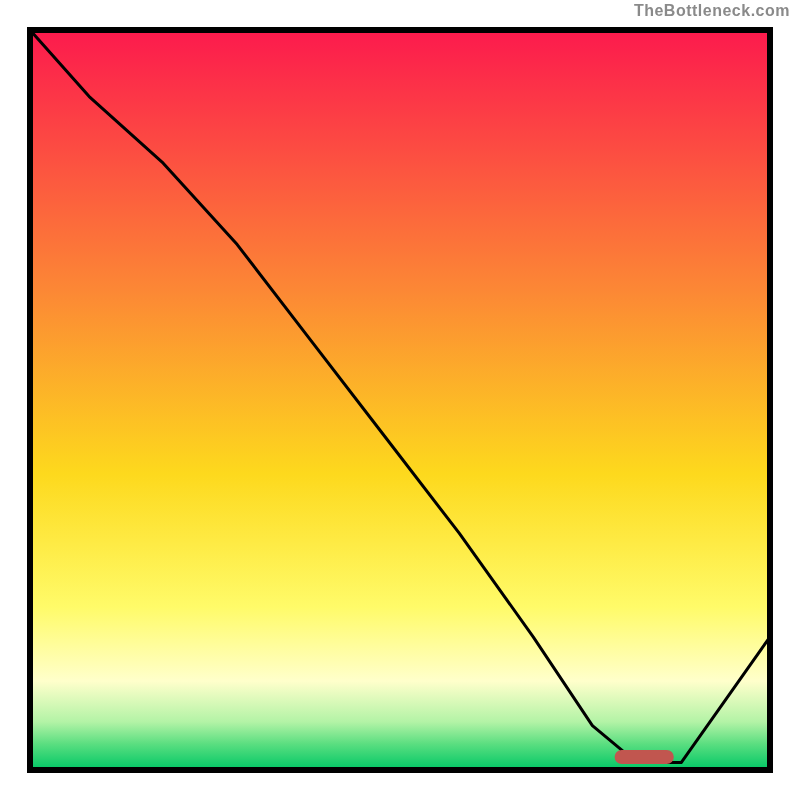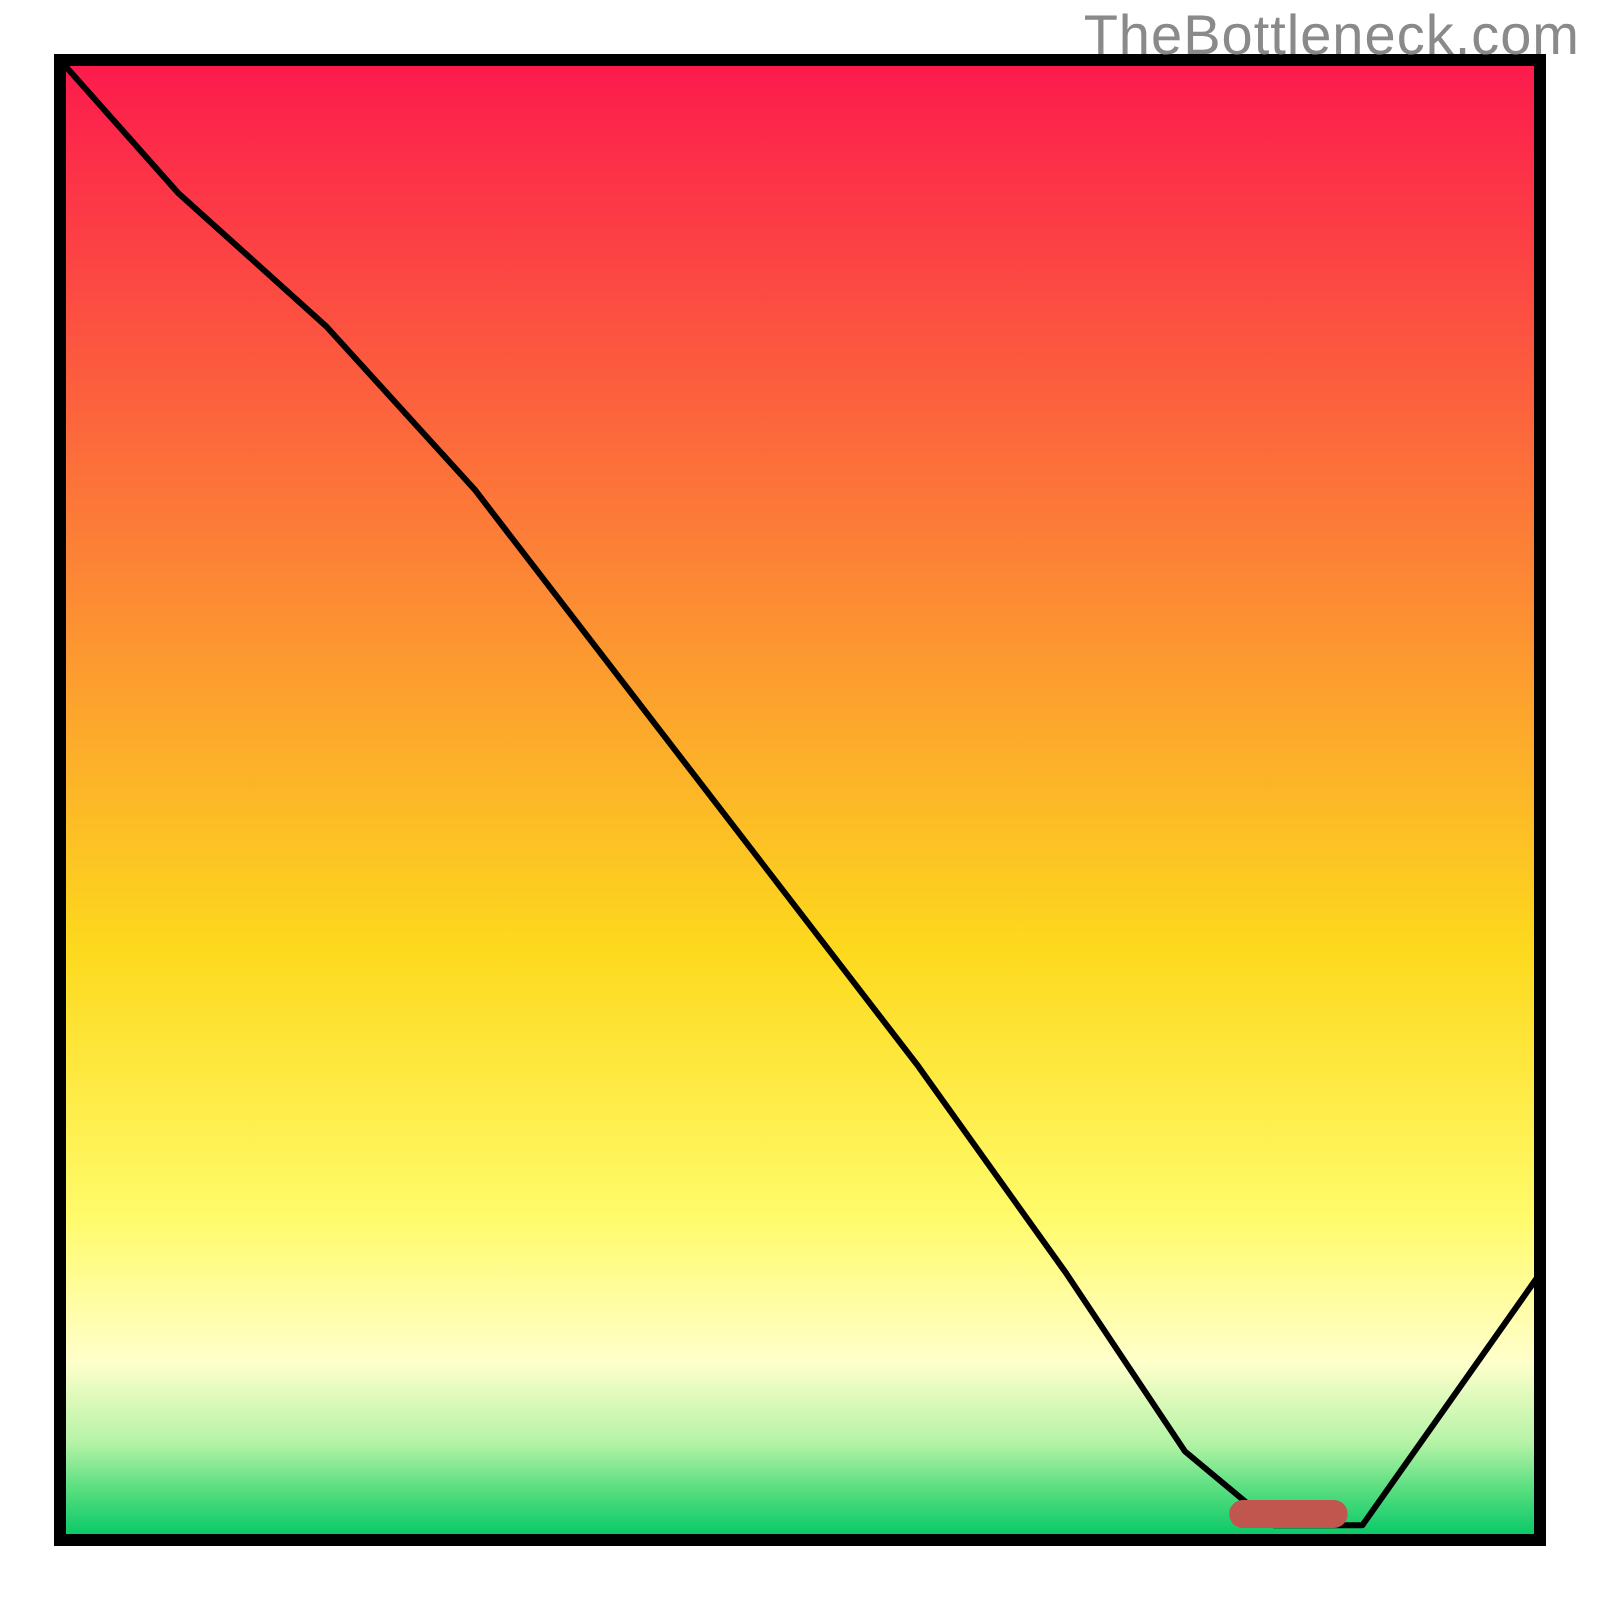--- a/index.html
+++ b/index.html
@@ -13,24 +13,24 @@
   .frame {
     position: relative;
     width: 800px;
     height: 800px;
   }
   .watermark {
     position: absolute;
     top: 2px;
     right: 10px;
     font-family: Arial, Helvetica, sans-serif;
-    font-size: 28px;
+    font-size: 16px;
     color: #8a8a8a;
     letter-spacing: 0.5px;
-    font-weight: 400;
+    font-weight: 700;
     z-index: 10;
   }
   svg {
     display: block;
     position: absolute;
     top: 0;
     left: 0;
   }
 </style>
 </head>

